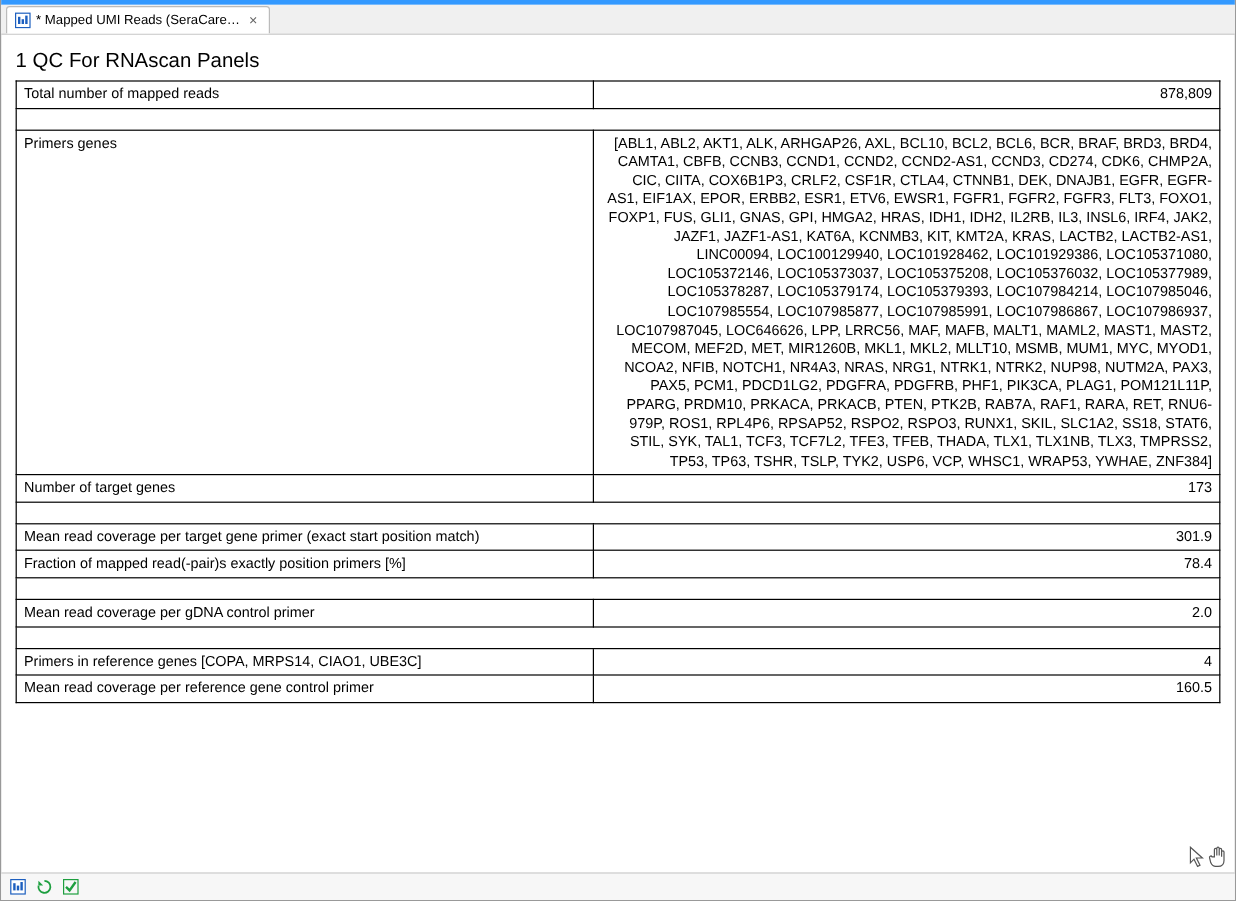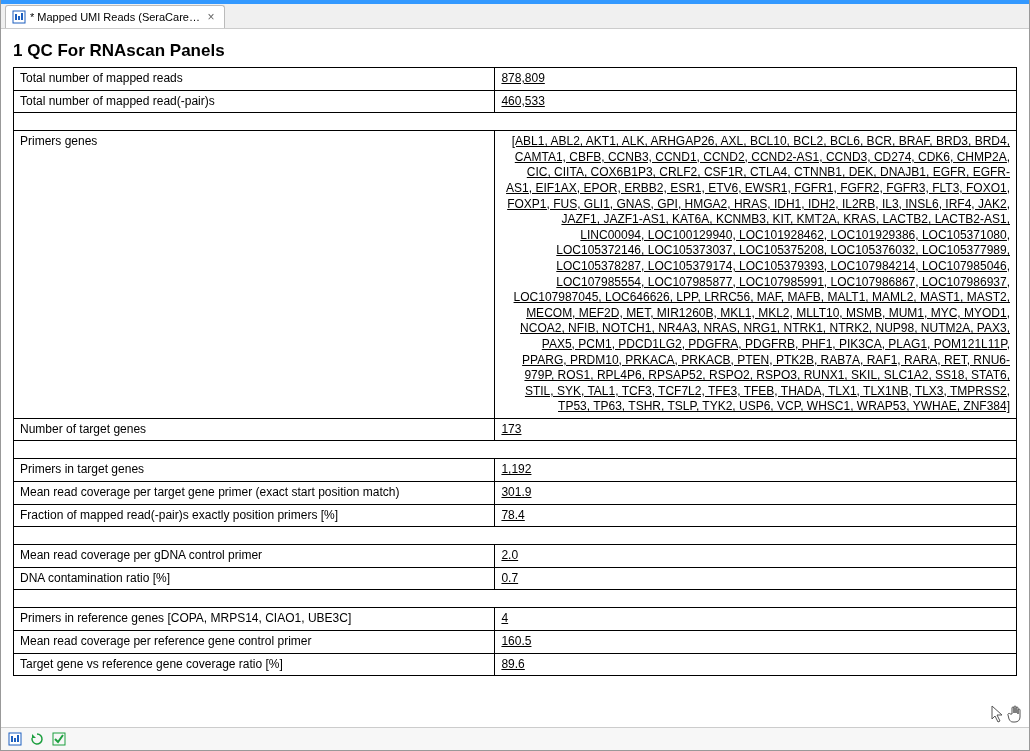--- a/index.html
+++ b/index.html
@@ -59,42 +59,42 @@
     font-size: 12px; color: #666; cursor: pointer;
     width: 14px; text-align: center;
   }
   .content {
     flex: 1;
     overflow: auto;
     padding: 8px 12px 4px 12px;
   }
   .page-title {
     font-size: 17px;
-    font-weight: bold;
+    font-weight: normal;
     margin: 4px 0 6px 0;
   }
   table.qc {
     width: 100%;
     border-collapse: collapse;
     table-layout: fixed;
   }
   table.qc td {
     border: 1px solid #000;
     padding: 3px 6px;
     font-size: 12px;
     vertical-align: top;
     box-sizing: border-box;
     line-height: 1.3;
   }
   table.qc td.label {
     width: 48%;
     text-align: left;
   }
   table.qc td.value {
-    text-decoration: underline;
+    text-align: right;
   }
   table.qc td.spacer {
     border-left: 1px solid #000;
     border-right: 1px solid #000;
     border-top: 1px solid #000;
     border-bottom: 1px solid #000;
     height: 18px;
   }
   .gene-text { text-align: right; word-wrap: break-word; white-space: normal; }
   .bottom-bar {
@@ -144,74 +144,58 @@
   <div class="content">
     <div class="page-title">1 QC For RNAscan Panels</div>
 
     <table class="qc">
       <tbody>
           <tr>
         <td class="label">Total number of mapped reads</td>
         <td class="value">878,809</td>
       </tr>
       <tr>
-        <td class="label">Total number of mapped read(-pair)s</td>
-        <td class="value">460,533</td>
-      </tr>
-      <tr>
             <td class="spacer" colspan="2"></td>
           </tr>
       <tr>
         <td class="label">Primers genes</td>
         <td class="value gene-text">[ABL1, ABL2, AKT1, ALK, ARHGAP26, AXL, BCL10, BCL2, BCL6, BCR, BRAF, BRD3, BRD4, CAMTA1, CBFB, CCNB3, CCND1, CCND2, CCND2-AS1, CCND3, CD274, CDK6, CHMP2A, CIC, CIITA, COX6B1P3, CRLF2, CSF1R, CTLA4, CTNNB1, DEK, DNAJB1, EGFR, EGFR-AS1, EIF1AX, EPOR, ERBB2, ESR1, ETV6, EWSR1, FGFR1, FGFR2, FGFR3, FLT3, FOXO1, FOXP1, FUS, GLI1, GNAS, GPI, HMGA2, HRAS, IDH1, IDH2, IL2RB, IL3, INSL6, IRF4, JAK2, JAZF1, JAZF1-AS1, KAT6A, KCNMB3, KIT, KMT2A, KRAS, LACTB2, LACTB2-AS1, LINC00094, LOC100129940, LOC101928462, LOC101929386, LOC105371080, LOC105372146, LOC105373037, LOC105375208, LOC105376032, LOC105377989, LOC105378287, LOC105379174, LOC105379393, LOC107984214, LOC107985046, LOC107985554, LOC107985877, LOC107985991, LOC107986867, LOC107986937, LOC107987045, LOC646626, LPP, LRRC56, MAF, MAFB, MALT1, MAML2, MAST1, MAST2, MECOM, MEF2D, MET, MIR1260B, MKL1, MKL2, MLLT10, MSMB, MUM1, MYC, MYOD1, NCOA2, NFIB, NOTCH1, NR4A3, NRAS, NRG1, NTRK1, NTRK2, NUP98, NUTM2A, PAX3, PAX5, PCM1, PDCD1LG2, PDGFRA, PDGFRB, PHF1, PIK3CA, PLAG1, POM121L11P, PPARG, PRDM10, PRKACA, PRKACB, PTEN, PTK2B, RAB7A, RAF1, RARA, RET, RNU6-979P, ROS1, RPL4P6, RPSAP52, RSPO2, RSPO3, RUNX1, SKIL, SLC1A2, SS18, STAT6, STIL, SYK, TAL1, TCF3, TCF7L2, TFE3, TFEB, THADA, TLX1, TLX1NB, TLX3, TMPRSS2, TP53, TP63, TSHR, TSLP, TYK2, USP6, VCP, WHSC1, WRAP53, YWHAE, ZNF384]</td>
       </tr>
       <tr>
         <td class="label">Number of target genes</td>
         <td class="value">173</td>
       </tr>
       <tr>
             <td class="spacer" colspan="2"></td>
           </tr>
       <tr>
-        <td class="label">Primers in target genes</td>
-        <td class="value">1,192</td>
-      </tr>
-      <tr>
         <td class="label">Mean read coverage per target gene primer (exact start position match)</td>
         <td class="value">301.9</td>
       </tr>
       <tr>
         <td class="label">Fraction of mapped read(-pair)s exactly position primers [%]</td>
         <td class="value">78.4</td>
       </tr>
       <tr>
             <td class="spacer" colspan="2"></td>
           </tr>
       <tr>
         <td class="label">Mean read coverage per gDNA control primer</td>
         <td class="value">2.0</td>
       </tr>
       <tr>
-        <td class="label">DNA contamination ratio [%]</td>
-        <td class="value">0.7</td>
-      </tr>
-      <tr>
             <td class="spacer" colspan="2"></td>
           </tr>
       <tr>
         <td class="label">Primers in reference genes [COPA, MRPS14, CIAO1, UBE3C]</td>
         <td class="value">4</td>
       </tr>
       <tr>
         <td class="label">Mean read coverage per reference gene control primer</td>
         <td class="value">160.5</td>
-      </tr>
-      <tr>
-        <td class="label">Target gene vs reference gene coverage ratio [%]</td>
-        <td class="value">89.6</td>
       </tr>
     </tbody>
       </table>
   </div>
 
   <div class="bottom-bar">
     <span class="bottom-icon">
       <svg width="14" height="14" viewBox="0 0 14 14">
         <rect x="1" y="1" width="12" height="12" fill="#fff" stroke="#1d5fbf" stroke-width="1"></rect>
         <rect x="3" y="4" width="2" height="6" fill="#1d5fbf"></rect>

